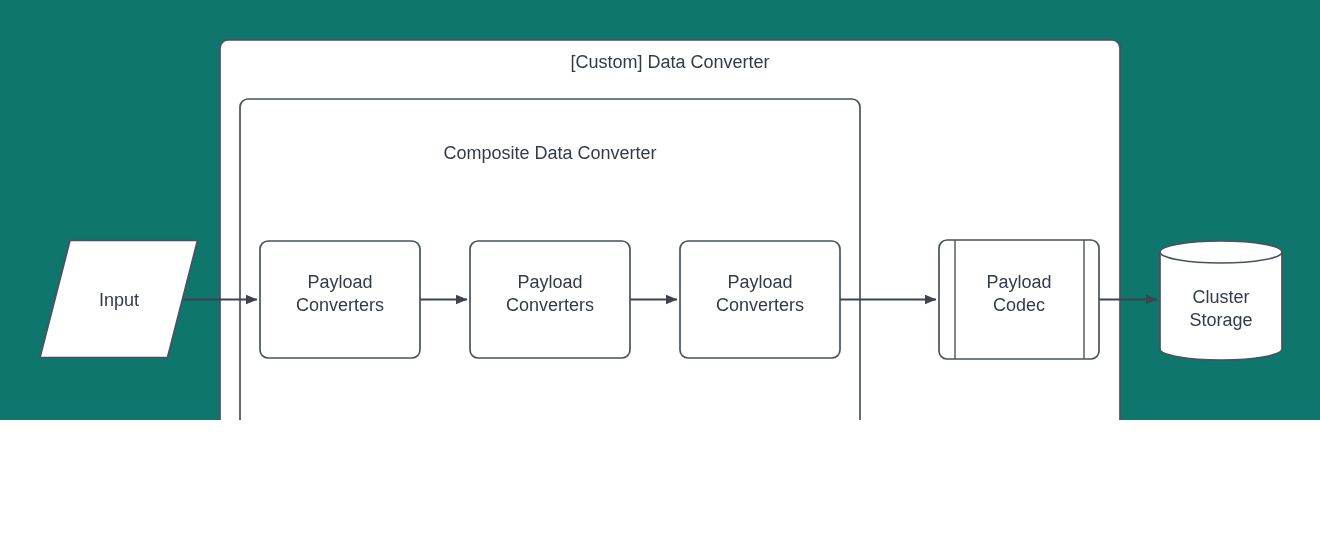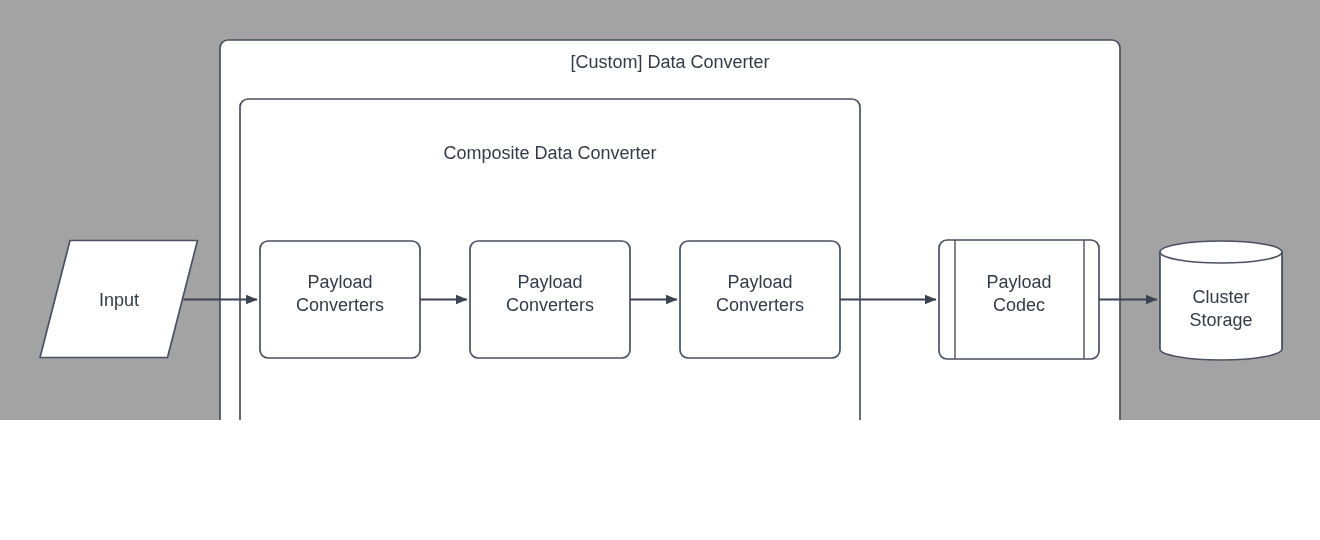--- a/index.html
+++ b/index.html
@@ -4,21 +4,21 @@
 <style>
   html, body {
     margin: 0;
     padding: 0;
     background: #ffffff;
   }
   .canvas {
     position: relative;
     width: 1320px;
     height: 420px;
-    background: #a3a3a3;
+    background: #0f766e;
     overflow: hidden;
   }
   svg {
     display: block;
   }
   .shape {
     fill: #ffffff;
     stroke: #4a5160;
     stroke-width: 1.7;
     stroke-linejoin: round;

